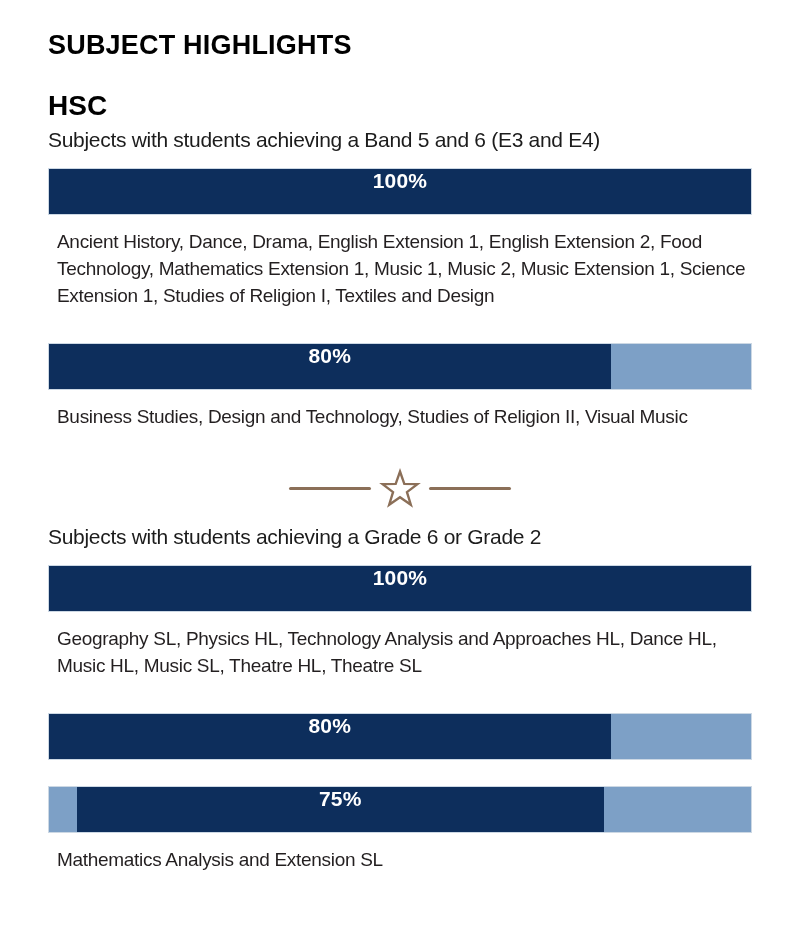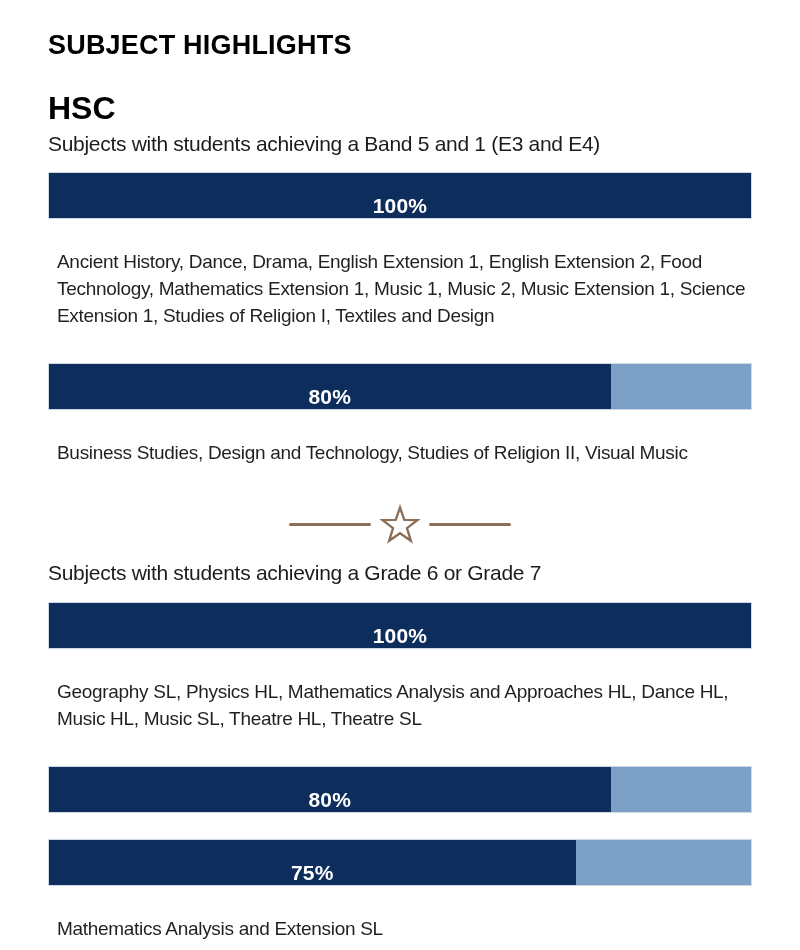--- a/index.html
+++ b/index.html
@@ -18,21 +18,21 @@
     background: #ffffff;
   }
   .page-title {
     font-size: 27px;
     font-weight: bold;
     letter-spacing: 0.2px;
     color: #000000;
     margin: 0 0 30px 0;
   }
   .section-heading {
-    font-size: 32px;
+    font-size: 28px;
     font-weight: bold;
     color: #000000;
     margin: 0 0 5px 0;
     line-height: 1.1;
   }
   .section-subtitle {
     font-size: 21px;
     font-weight: normal;
     color: #1c1c1c;
     letter-spacing: -0.3px;
@@ -46,36 +46,36 @@
     height: 47px;
     background: #7da0c6;
     border: 1px solid #ccd8e4;
     box-sizing: border-box;
     overflow: hidden;
   }
   .bar-fill {
     height: 100%;
     background: #0d2e5c;
     display: flex;
-    align-items: flex-end;
+    align-items: flex-start;
     justify-content: center;
   }
   .bar-label {
     color: #ffffff;
     font-size: 21px;
     font-weight: bold;
     letter-spacing: 0.2px;
   }
   .bar-caption {
     font-size: 19px;
     line-height: 27px;
     letter-spacing: -0.3px;
     color: #231f20;
     padding-left: 9px;
-    margin-top: 29px;
+    margin-top: 13px;
   }
   .bar-row.tight { margin-bottom: 26px; }
   .divider {
     display: flex;
     align-items: center;
     justify-content: center;
     margin: 36px 0 14px 0;
     height: 44px;
   }
   .divider-line {
@@ -91,21 +91,21 @@
 </style>
 </head>
 <body>
 
 <div class="page">
 
   <h1 class="page-title">SUBJECT HIGHLIGHTS</h1>
 
   <section>
     <h2 class="section-heading">HSC</h2>
-    <p class="section-subtitle">Subjects with students achieving a Band 5 and 1 (E3 and E4)</p>
+    <p class="section-subtitle">Subjects with students achieving a Band 5 and 6 (E3 and E4)</p>
 
     <div class="bar-row">
       <div class="bar-track">
         <div class="bar-fill" style="width: 100%;">
           <span class="bar-label">100%</span>
         </div>
       </div>
       <div class="bar-caption">Ancient History, Dance, Drama, English Extension 1, English Extension 2, Food Technology, Mathematics Extension 1, Music 1, Music 2, Music Extension 1, Science Extension 1, Studies of Religion I, Textiles and Design</div>
     </div>
 
@@ -121,42 +121,42 @@
 
   <div class="divider">
     <span class="divider-line"></span>
     <svg class="divider-star" width="44" height="44" viewBox="0 0 48 48" aria-hidden="true">
       <polygon points="24,6 28.7,19.5 43.0,19.8 31.6,28.5 35.8,42.2 24,34 12.2,42.2 16.4,28.5 5.0,19.8 19.3,19.5" fill="#ffffff" stroke="#8b6f58" stroke-width="2.6" stroke-linejoin="miter"></polygon>
     </svg>
     <span class="divider-line"></span>
   </div>
 
   <section>
-    <p class="section-subtitle">Subjects with students achieving a Grade 6 or Grade 7</p>
+    <p class="section-subtitle">Subjects with students achieving a Grade 6 or Grade 2</p>
 
     <div class="bar-row">
       <div class="bar-track">
         <div class="bar-fill" style="width: 100%;">
           <span class="bar-label">100%</span>
         </div>
       </div>
-      <div class="bar-caption">Geography SL, Physics HL, Mathematics Analysis and Approaches HL, Dance HL, Music HL, Music SL, Theatre HL, Theatre SL</div>
+      <div class="bar-caption">Geography SL, Physics HL, Technology Analysis and Approaches HL, Dance HL, Music HL, Music SL, Theatre HL, Theatre SL</div>
     </div>
 
     <div class="bar-row tight">
       <div class="bar-track">
         <div class="bar-fill" style="width: 80%;">
           <span class="bar-label">80%</span>
         </div>
       </div>
     </div>
 
     <div class="bar-row tight">
       <div class="bar-track">
-        <div class="bar-fill" style="width: 75%;">
+        <div class="bar-fill" style="width: 75%; margin-left: 28px;">
           <span class="bar-label">75%</span>
         </div>
       </div>
       <div class="bar-caption">Mathematics Analysis and Extension SL</div>
     </div>
   </section>
 
 </div>
 
 </body></html>

